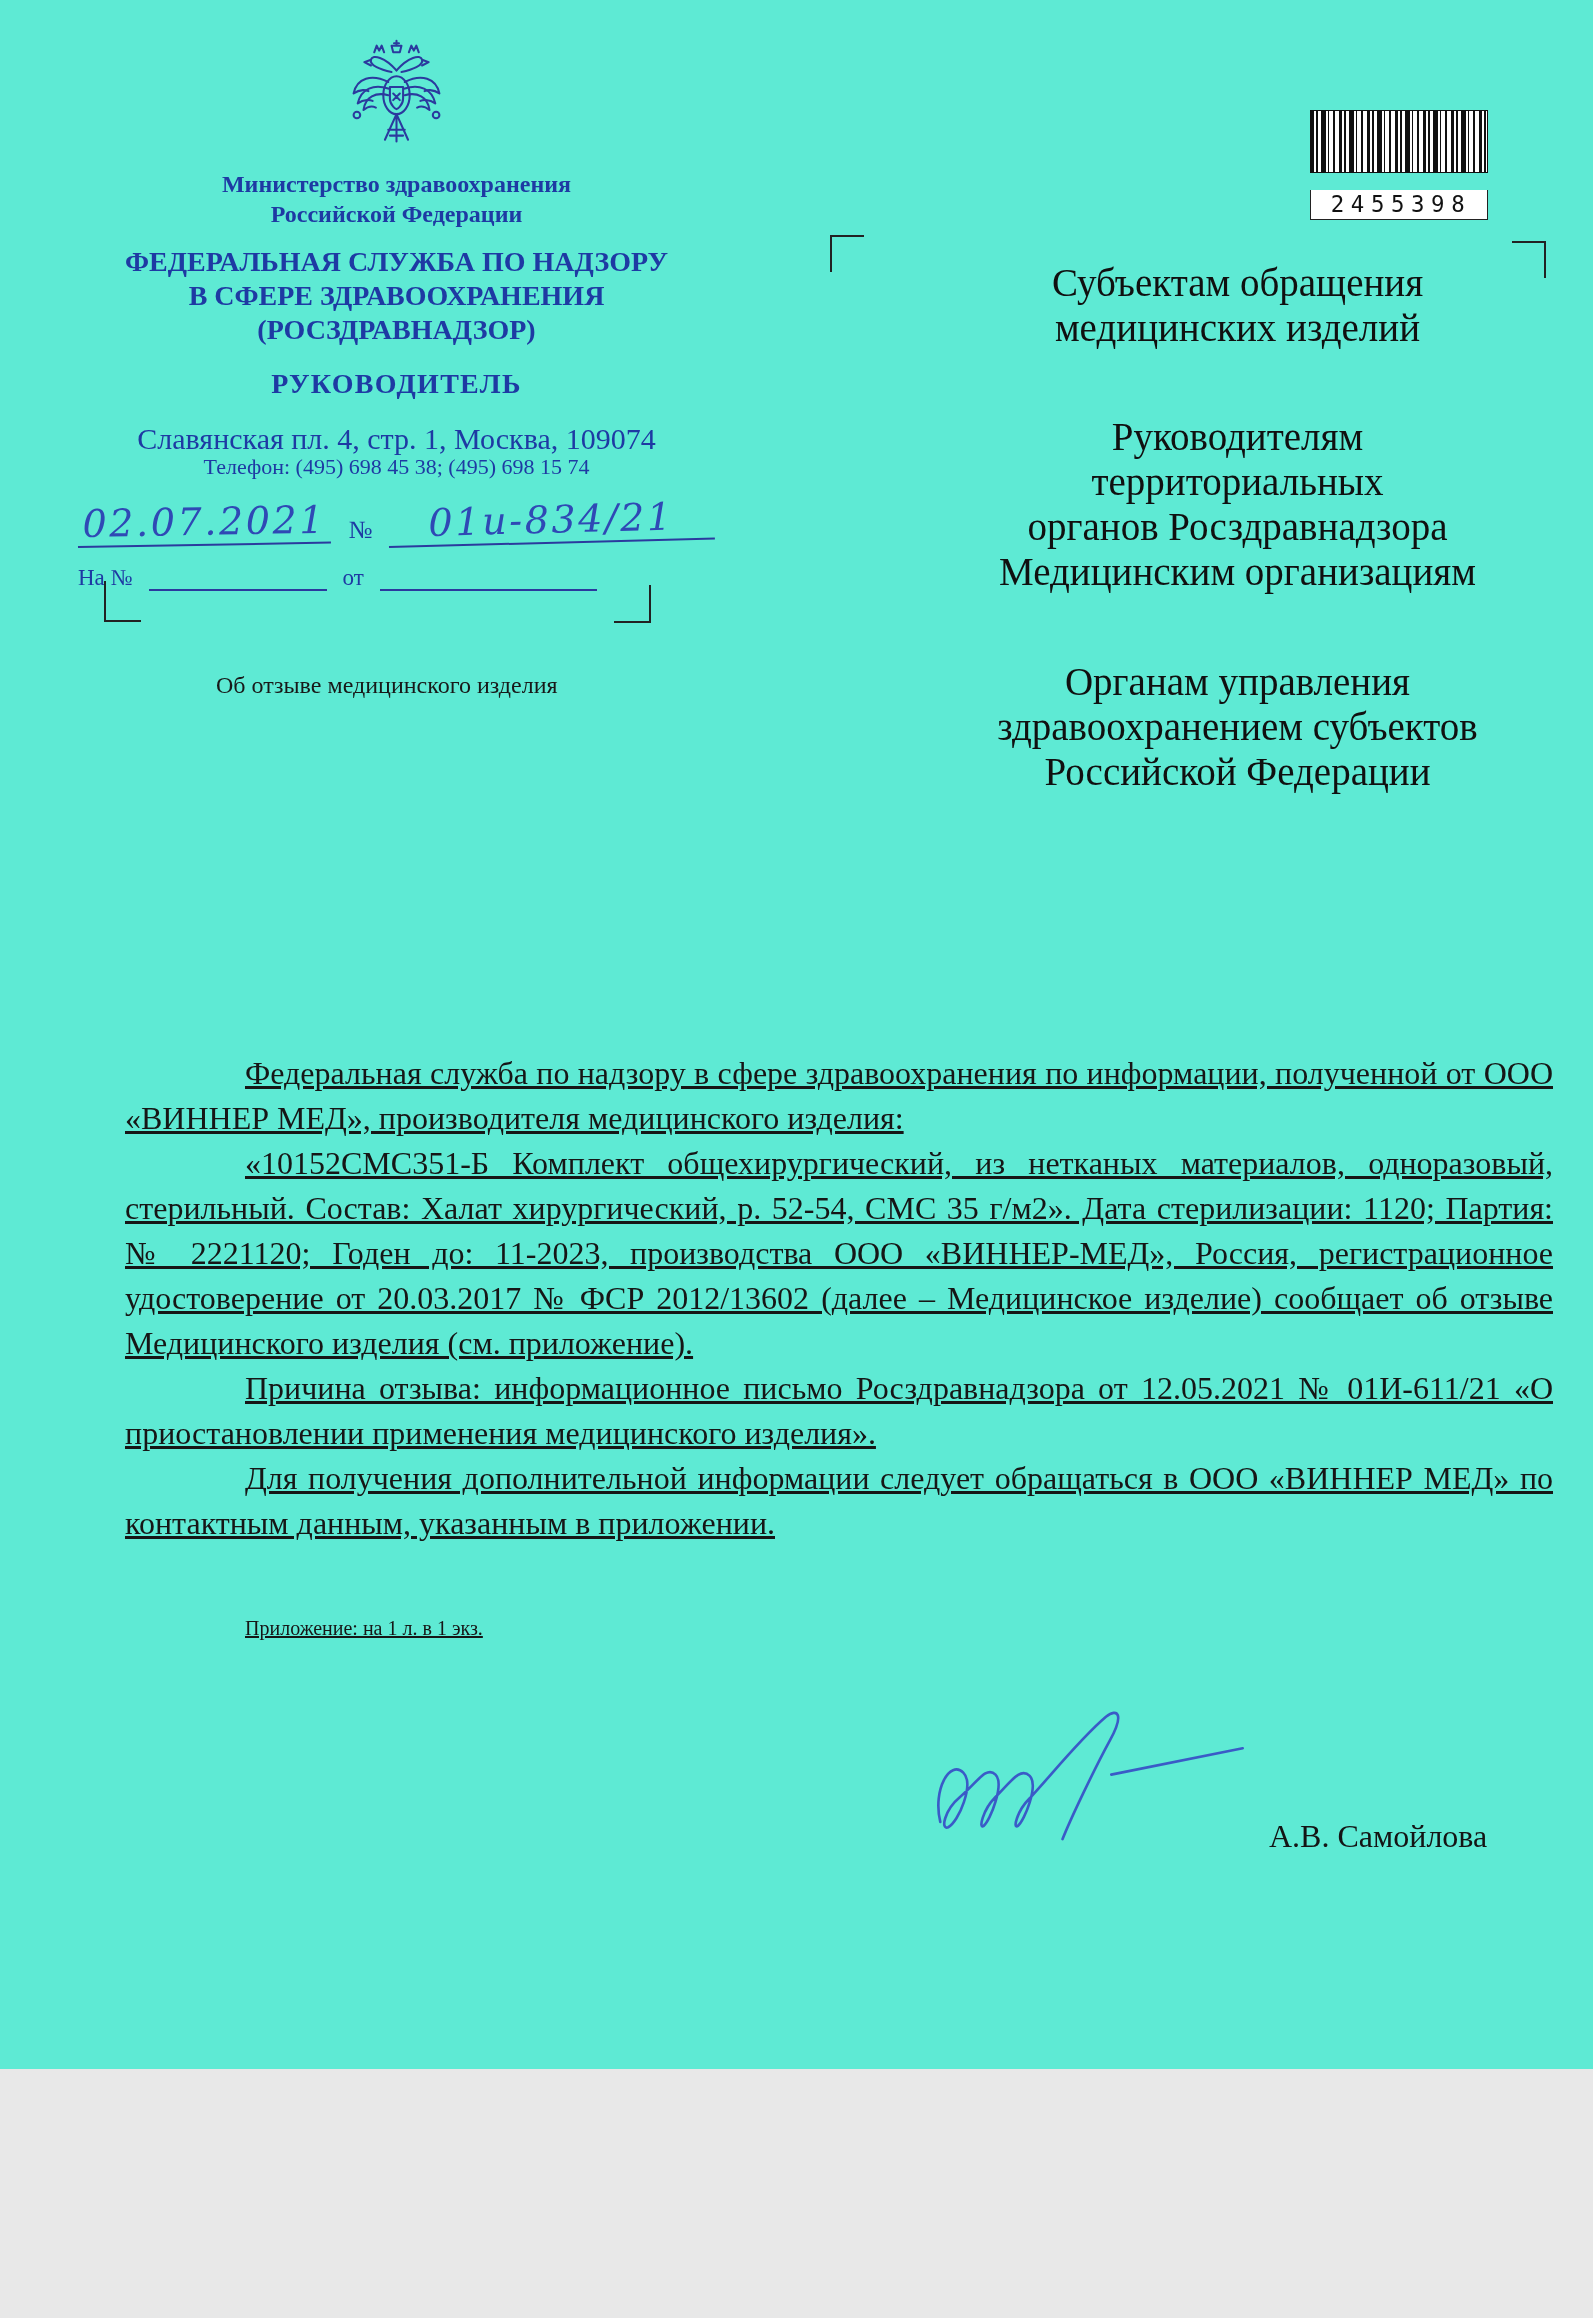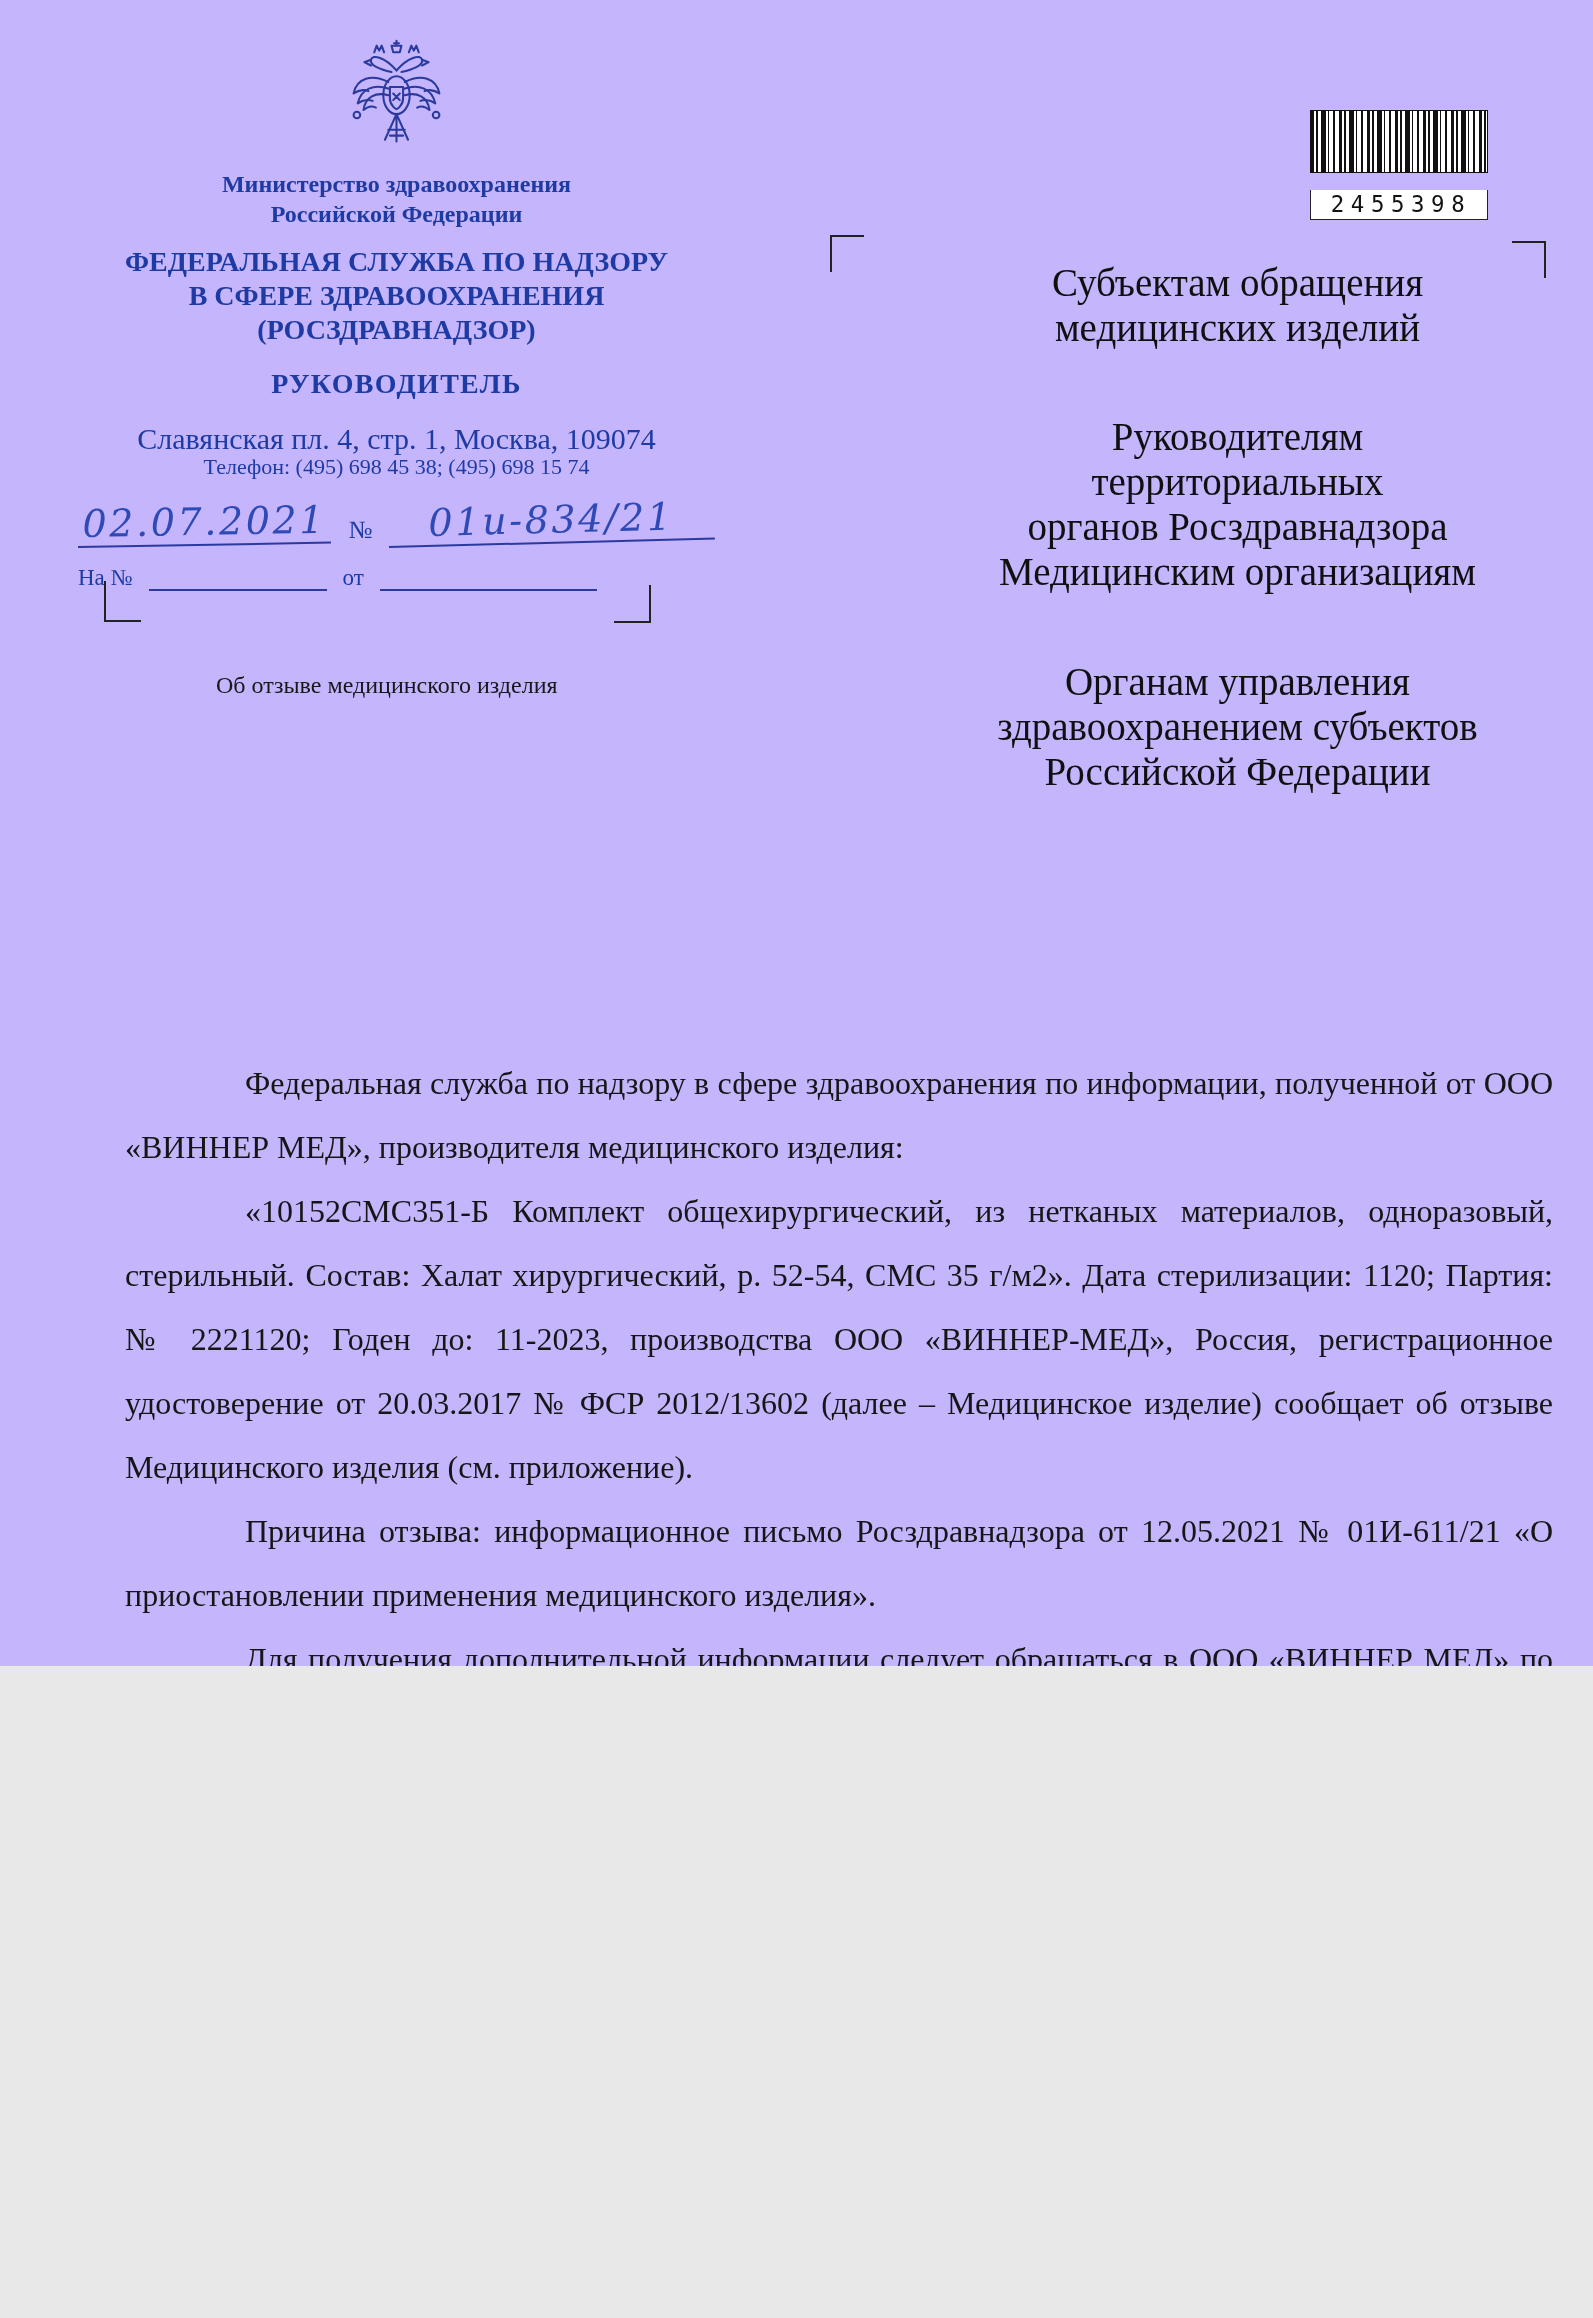--- a/index.html
+++ b/index.html
@@ -1,20 +1,20 @@
 <!DOCTYPE html>
 <html style="font-size:10.5px"><head>
 <meta charset="utf-8">
 <style>
   * { margin:0; padding:0; box-sizing:border-box; }
   html,body { background:#e8e8e8; }
   .page {
     position:relative;
-    width:1594px; height:1666px;
-    background:#c4b5fd;
+    width:1594px; height:2069px;
+    background:#5eead4;
     font-family:"Liberation Serif", serif;
     color:#1c1c1c;
     overflow:hidden;
     margin:0 auto;
   }
 
   
   .letterhead {
     position:absolute; left:58px; top:30px; width:677px;
     text-align:center; color:#1e3aa3;
@@ -93,21 +93,21 @@
 
   
   .subject {
     position:absolute; left:216px; top:672px;
     font-size:24px; color:#181818;
   }
 
   
   .body-text {
     position:absolute; left:125px; top:1051px; width:1428px;
-    font-size:32px; line-height:64px; color:#161616;
+    font-size:32px; line-height:45px; color:#161616;text-decoration:underline;
   }
   .body-text p {
     text-align:justify; text-indent:120px; margin:0;
   }
   .attachment { margin-top:60px; text-indent:120px; font-size:20px; }
 
   
   .signature-svg { position:absolute; left:914px; top:1697px; }
   .signatory {
     position:absolute; left:1269px; top:1818px;

